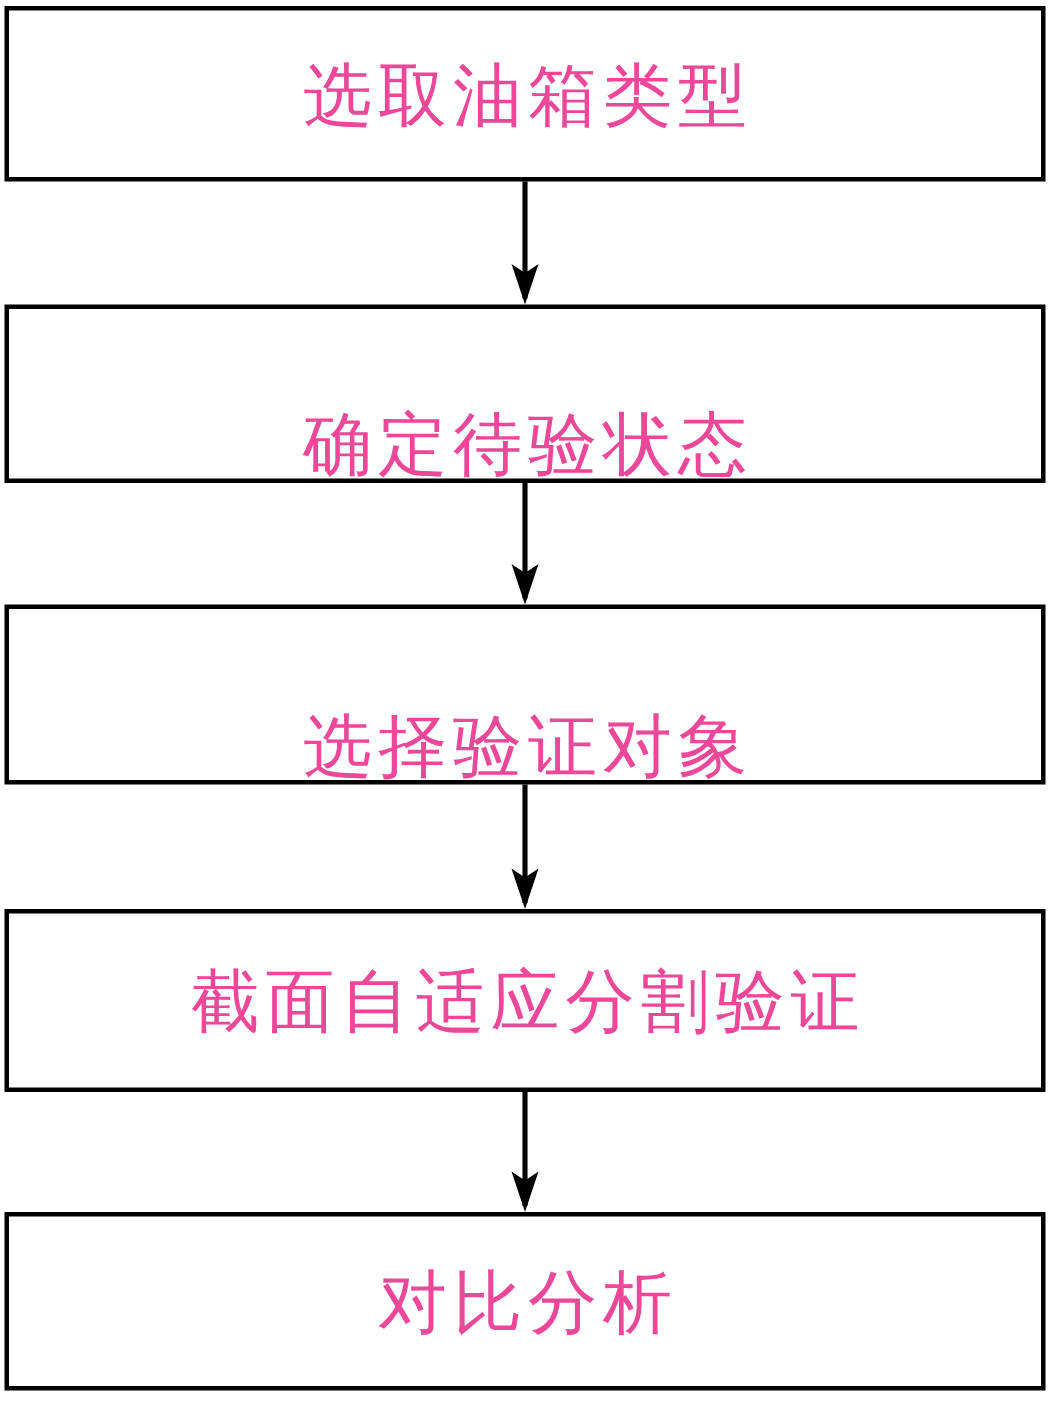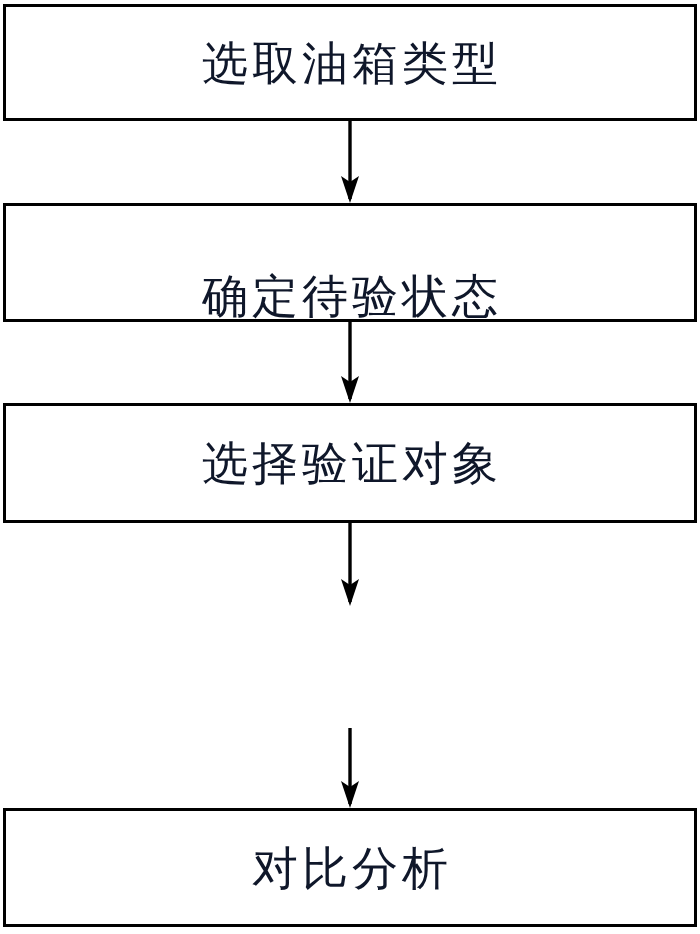--- a/index.html
+++ b/index.html
@@ -25,21 +25,21 @@
     background: #ffffff;
     border: 3px solid #000000;
     display: flex;
     align-items: center;
     justify-content: center;
   }
   .node-label {
     font-family: "DejaVu Serif", "Liberation Serif", serif;
     font-size: 46px;
     line-height: 1;
-    color: #0f172a;
+    color: #ec4899;
     letter-spacing: 4px;
     text-indent: 4px;
     white-space: nowrap;
     font-weight: 400;
   }
   .connector {
     position: absolute;
     left: 0;
     width: 700px;
     pointer-events: none;
@@ -71,31 +71,34 @@
     <span class="node-label">确定待验状态</span>
   </div>
 
   <div class="connector" style="top:322px; height:81px;">
     <svg viewBox="0 0 700 81" preserveAspectRatio="none">
       <line x1="350" y1="0" x2="350" y2="77" stroke="#000000" stroke-width="3.4"></line>
       <path d="M 350 81 L 341 54 L 350 60 L 359 54 Z" fill="#000000"></path>
     </svg>
   </div>
 
-  <div class="node" style="top:403px; height:120px;">
+  <div class="node" style="top:403px; height:120px;align-items:flex-end;">
     <span class="node-label">选择验证对象</span>
   </div>
 
   <div class="connector" style="top:523px; height:83px;">
     <svg viewBox="0 0 700 83" preserveAspectRatio="none">
       <line x1="350" y1="0" x2="350" y2="79" stroke="#000000" stroke-width="3.4"></line>
       <path d="M 350 83 L 341 56 L 350 62 L 359 56 Z" fill="#000000"></path>
     </svg>
   </div>
 
+  <div class="node" style="top:606px; height:122px;">
+    <span class="node-label">截面自适应分割验证</span>
+  </div>
 
   <div class="connector" style="top:728px; height:80px;">
     <svg viewBox="0 0 700 80" preserveAspectRatio="none">
       <line x1="350" y1="0" x2="350" y2="76" stroke="#000000" stroke-width="3.4"></line>
       <path d="M 350 80 L 341 53 L 350 59 L 359 53 Z" fill="#000000"></path>
     </svg>
   </div>
 
   <div class="node" style="top:808px; height:119px;">
     <span class="node-label">对比分析</span>

